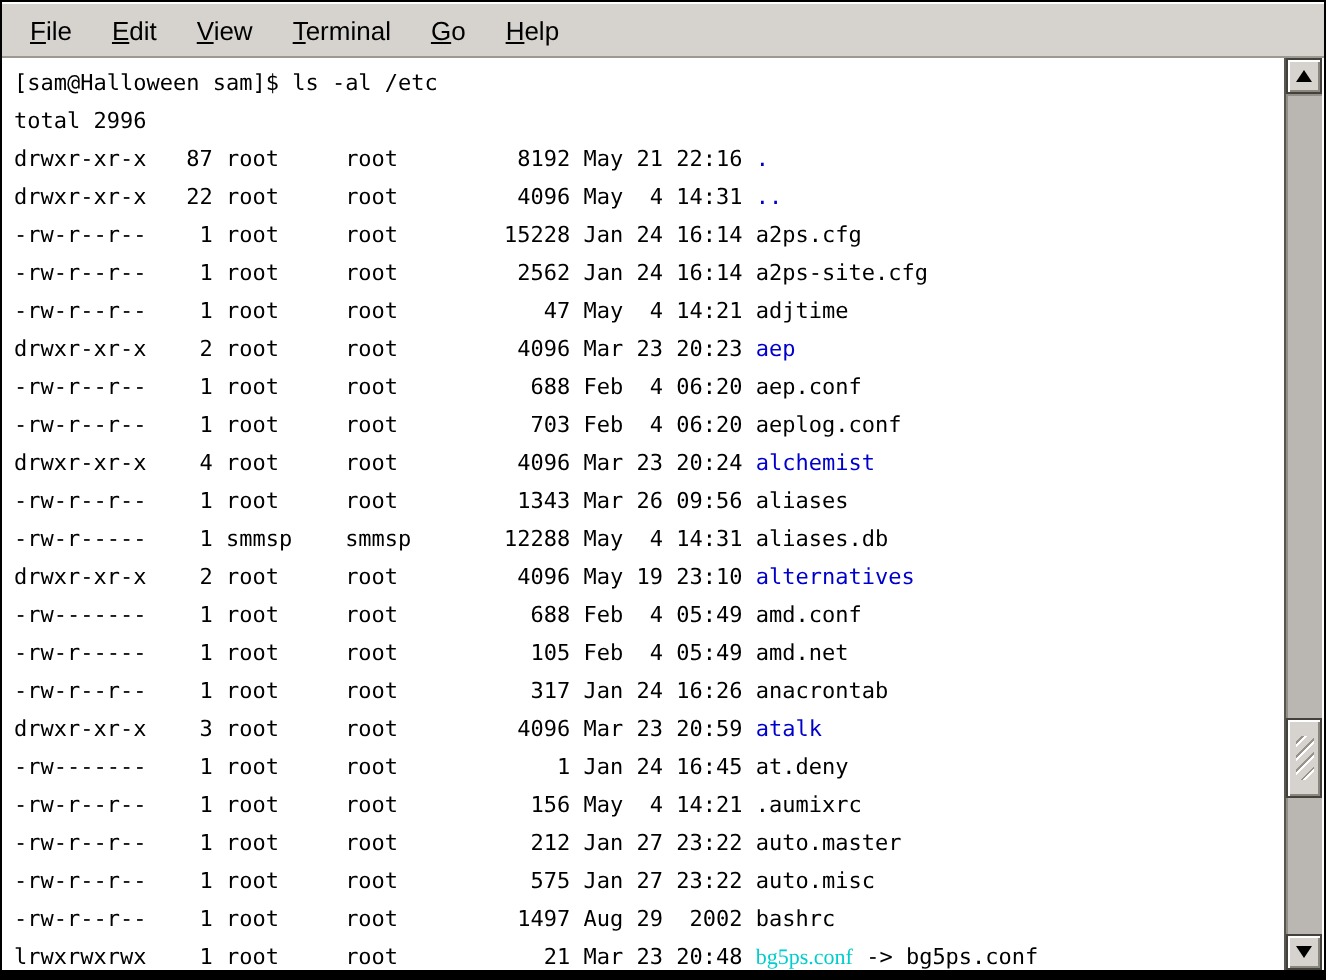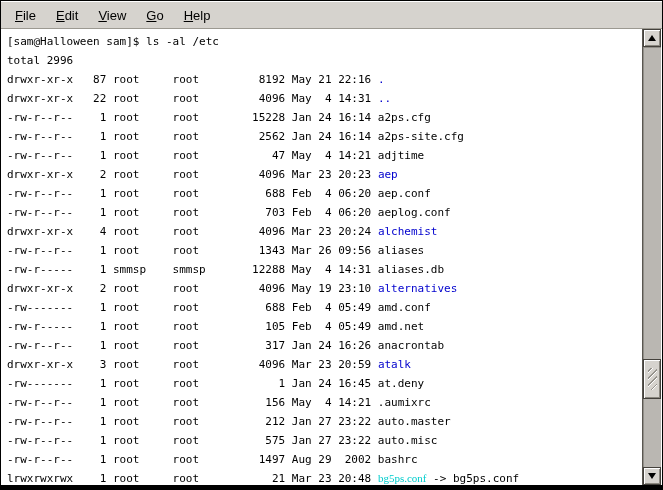--- a/index.html
+++ b/index.html
@@ -62,20 +62,21 @@
 </style>
 </head>
 <body>
 
 <div class="window">
 
   <div class="menubar" id="menubar">
       <div class="menu-item"><u>F</u>ile</div>
       <div class="menu-item"><u>E</u>dit</div>
       <div class="menu-item"><u>V</u>iew</div>
+      <div class="menu-item"><u>T</u>erminal</div>
       <div class="menu-item"><u>G</u>o</div>
       <div class="menu-item"><u>H</u>elp</div>
     </div>
 
   <div class="terminal" id="terminal"><div class="line"><span>[sam@Halloween sam]$ ls -al /etc</span></div><div class="line"><span>total 2996</span></div><div class="line"><span>drwxr-xr-x   87 root     root         8192 May 21 22:16 </span><span class="fname-dir">.</span></div><div class="line"><span>drwxr-xr-x   22 root     root         4096 May  4 14:31 </span><span class="fname-dir">..</span></div><div class="line"><span>-rw-r--r--    1 root     root        15228 Jan 24 16:14 a2ps.cfg</span></div><div class="line"><span>-rw-r--r--    1 root     root         2562 Jan 24 16:14 a2ps-site.cfg</span></div><div class="line"><span>-rw-r--r--    1 root     root           47 May  4 14:21 adjtime</span></div><div class="line"><span>drwxr-xr-x    2 root     root         4096 Mar 23 20:23 </span><span class="fname-dir">aep</span></div><div class="line"><span>-rw-r--r--    1 root     root          688 Feb  4 06:20 aep.conf</span></div><div class="line"><span>-rw-r--r--    1 root     root          703 Feb  4 06:20 aeplog.conf</span></div><div class="line"><span>drwxr-xr-x    4 root     root         4096 Mar 23 20:24 </span><span class="fname-dir">alchemist</span></div><div class="line"><span>-rw-r--r--    1 root     root         1343 Mar 26 09:56 aliases</span></div><div class="line"><span>-rw-r-----    1 smmsp    smmsp       12288 May  4 14:31 aliases.db</span></div><div class="line"><span>drwxr-xr-x    2 root     root         4096 May 19 23:10 </span><span class="fname-dir">alternatives</span></div><div class="line"><span>-rw-------    1 root     root          688 Feb  4 05:49 amd.conf</span></div><div class="line"><span>-rw-r-----    1 root     root          105 Feb  4 05:49 amd.net</span></div><div class="line"><span>-rw-r--r--    1 root     root          317 Jan 24 16:26 anacrontab</span></div><div class="line"><span>drwxr-xr-x    3 root     root         4096 Mar 23 20:59 </span><span class="fname-dir">atalk</span></div><div class="line"><span>-rw-------    1 root     root            1 Jan 24 16:45 at.deny</span></div><div class="line"><span>-rw-r--r--    1 root     root          156 May  4 14:21 .aumixrc</span></div><div class="line"><span>-rw-r--r--    1 root     root          212 Jan 27 23:22 auto.master</span></div><div class="line"><span>-rw-r--r--    1 root     root          575 Jan 27 23:22 auto.misc</span></div><div class="line"><span>-rw-r--r--    1 root     root         1497 Aug 29  2002 bashrc</span></div><div class="line"><span>lrwxrwxrwx    1 root     root           21 Mar 23 20:48 </span><span class="fname-symlink">bg5ps.conf</span><span> -&gt; bg5ps.conf</span></div></div>
 
   <div class="scrollbar">
     <div class="sb-btn up">
       <div class="arr-up"></div>
     </div>

